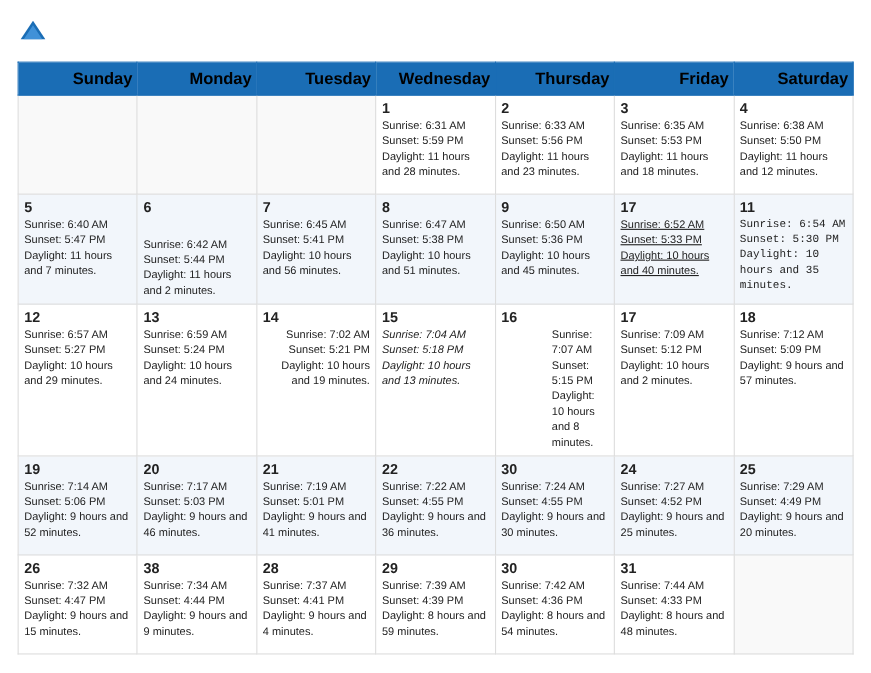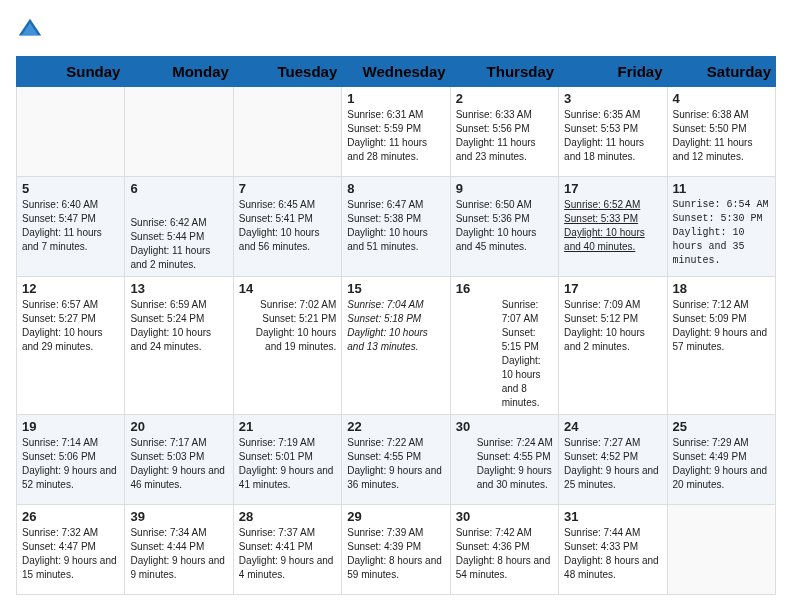--- a/index.html
+++ b/index.html
@@ -264,21 +264,21 @@
 Daylight: 9 hours and 41 minutes.</div>
         </td>
         <td>
           <div class="day-num">22</div>
           <div class="day-info" style="white-space: pre-line;">Sunrise: 7:22 AM
 Sunset: 4:55 PM
 Daylight: 9 hours and 36 minutes.</div>
         </td>
         <td>
           <div class="day-num">30</div>
-          <div class="day-info" style="white-space: pre-line; margin-left: 21px;">Sunrise: 7:24 AM
+          <div class="day-info" style="white-space: pre-line;">Sunrise: 7:24 AM
 Sunset: 4:55 PM
 Daylight: 9 hours and 30 minutes.</div>
         </td>
         <td>
           <div class="day-num">24</div>
           <div class="day-info" style="white-space: pre-line;">Sunrise: 7:27 AM
 Sunset: 4:52 PM
 Daylight: 9 hours and 25 minutes.</div>
         </td>
         <td>
@@ -289,21 +289,21 @@
         </td>
       </tr>
       <tr>
         <td>
           <div class="day-num">26</div>
           <div class="day-info" style="white-space: pre-line;">Sunrise: 7:32 AM
 Sunset: 4:47 PM
 Daylight: 9 hours and 15 minutes.</div>
         </td>
         <td>
-          <div class="day-num">39</div>
+          <div class="day-num">38</div>
           <div class="day-info" style="white-space: pre-line;">Sunrise: 7:34 AM
 Sunset: 4:44 PM
 Daylight: 9 hours and 9 minutes.</div>
         </td>
         <td>
           <div class="day-num">28</div>
           <div class="day-info" style="white-space: pre-line;">Sunrise: 7:37 AM
 Sunset: 4:41 PM
 Daylight: 9 hours and 4 minutes.</div>
         </td>

